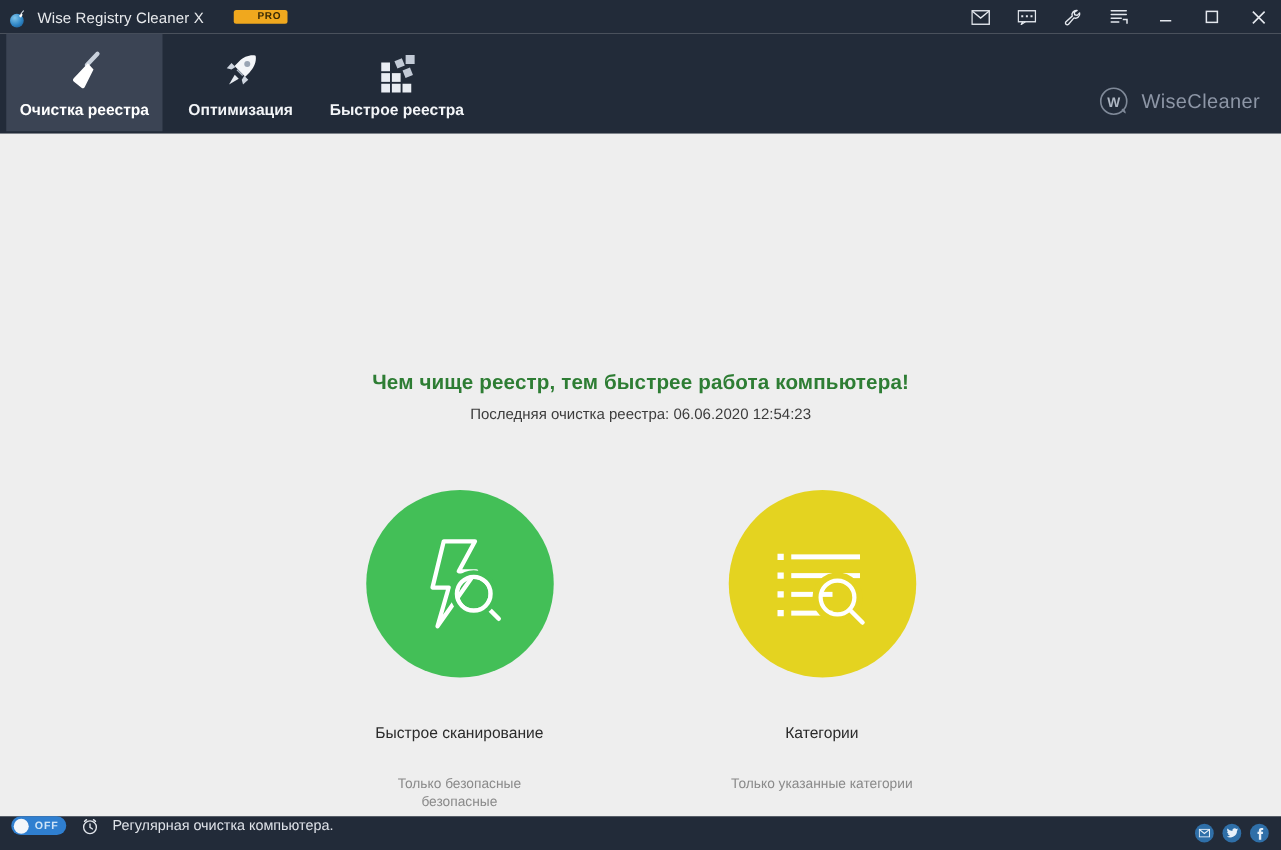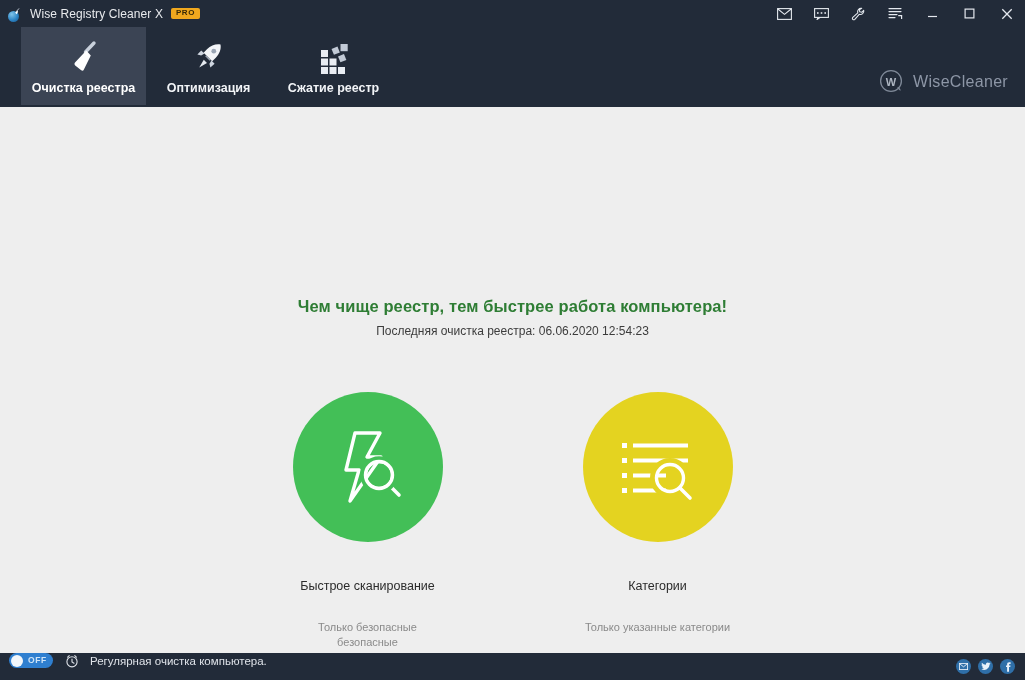--- a/index.html
+++ b/index.html
@@ -37,25 +37,25 @@
   }
   .app-icon .broom {
     position:absolute; left:6px; top:1px;
     width:8px; height:10px;
   }
   .title-text {
     color:#e8eaed; font-size:12px; letter-spacing:.1px;
     white-space:nowrap;
   }
   .pro-badge {
-    margin-left:8px;
+    margin-left:24px;
     background:#f0a81e;
     color:#3a2a05;
     font-size:8px; font-weight:bold;
-    padding:1px 5px 2px 5px;
+    padding:1px 5px 2px 19px;
     border-radius:2px;
     letter-spacing:.5px;
     line-height:1;
     display:inline-block;
   }
   .win-controls {
     position:absolute; right:0; top:0; height:27px;
     display:flex; align-items:center;
   }
   .wbtn {
@@ -64,21 +64,21 @@
     cursor:pointer;
   }
   .wbtn svg { display:block; }
   .wbtn.spacer-l { margin-left:10px; }
 
   
   .tabbar {
     height:80px; flex:0 0 80px;
     background:#222b39;
     display:flex; align-items:flex-start;
-    padding-left:21px;
+    padding-left:5px;
     position:relative;
   }
   .tab {
     width:125px; height:78px;
     display:flex; flex-direction:column;
     align-items:center; justify-content:flex-start;
     padding-top:8px;
     cursor:pointer;
     position:relative;
   }
@@ -290,21 +290,21 @@
             <rect x="15.5" y="30" width="7" height="7"></rect>
             <rect x="24" y="30" width="7" height="7"></rect>
           </g>
           <g fill="#c2cad6">
             <rect x="26.5" y="7" width="7.2" height="7.2"></rect>
             <rect x="18.5" y="10.5" width="6.4" height="6.4" transform="rotate(-22 21.7 13.7)"></rect>
             <rect x="25" y="18" width="6.4" height="6.4" transform="rotate(-22 28.2 21.2)"></rect>
           </g>
         </svg>
       </div>
-      <span class="tab-label">Сжатие реестр</span>
+      <span class="tab-label">Быстрое реестра</span>
     </div>
 
     <div class="brand">
       <div class="brand-mark">
         <svg width="26" height="26" viewBox="0 0 26 26">
           <circle cx="12" cy="12" r="10.4" fill="none" stroke="#7f8998" stroke-width="1.3"></circle>
           <path d="M19.3 17.7c1.6 1.1 2.4 2.6 2.3 4-1.3-.5-2.5-1.6-3.4-3z" fill="#7f8998"></path>
           <text x="12" y="16.6" font-family="Liberation Sans, sans-serif" font-size="11" font-weight="bold" fill="#aeb6c2" text-anchor="middle">W</text>
         </svg>
       </div>

